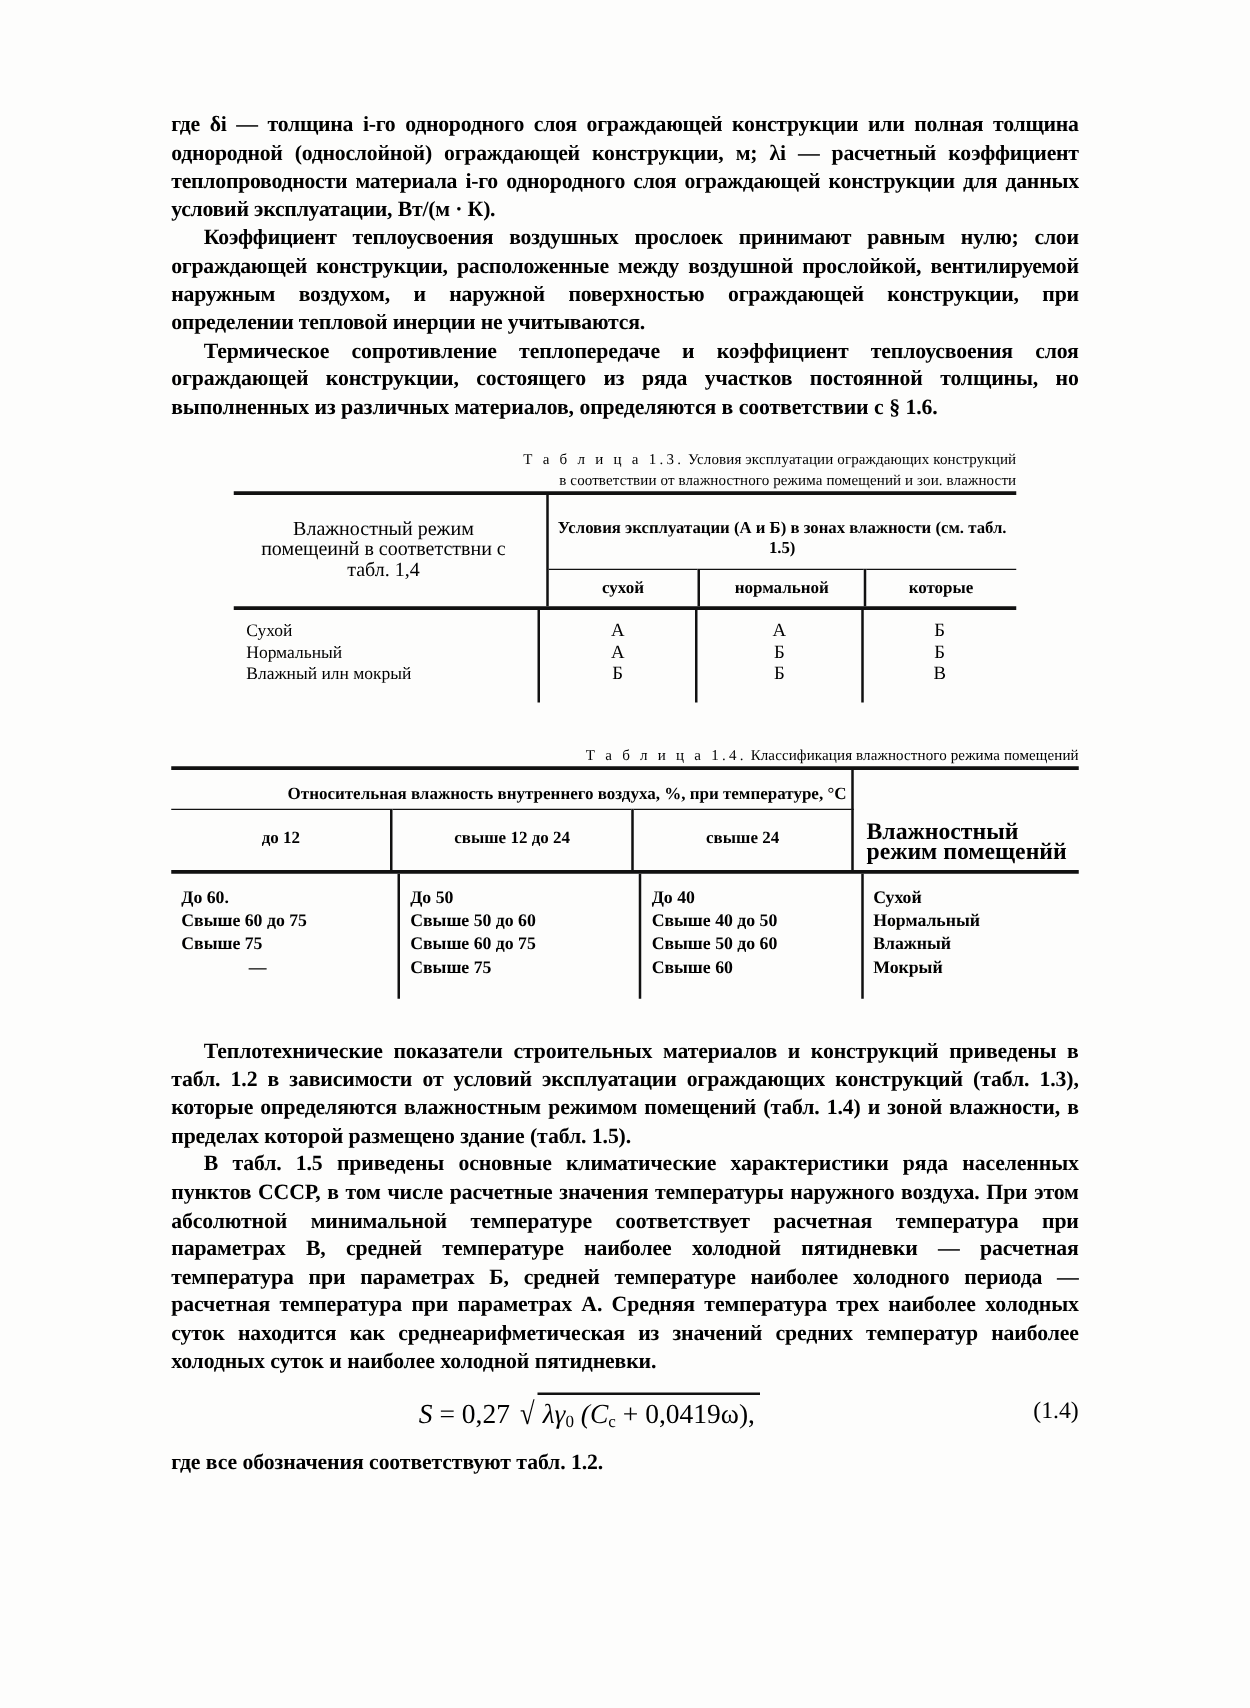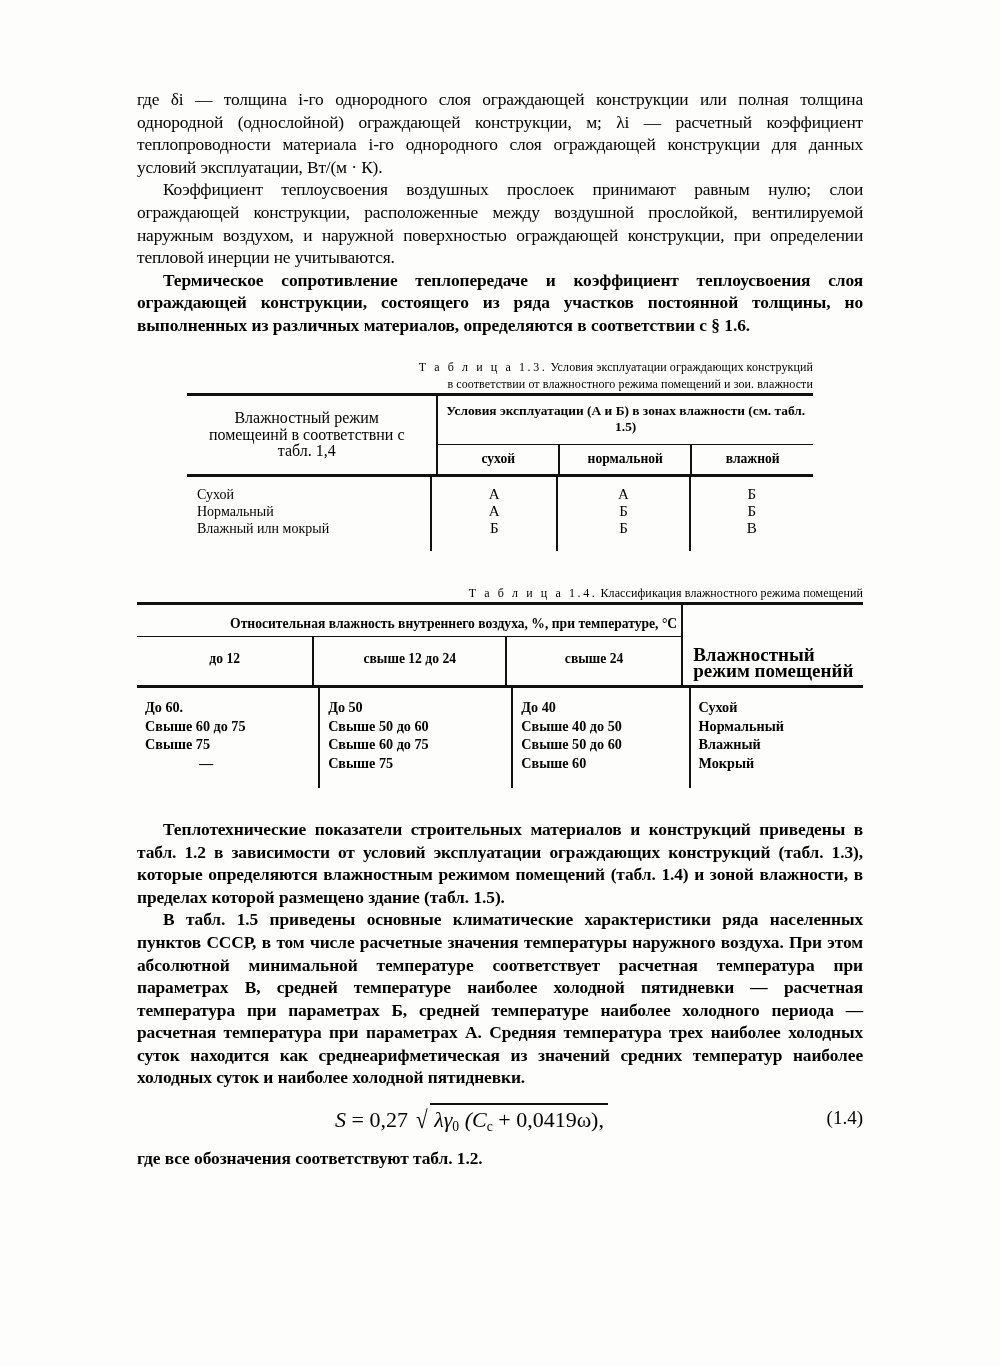--- a/index.html
+++ b/index.html
@@ -36,21 +36,21 @@
     font-size: 17.4px;
     line-height: 22.6px;
     text-align: justify;
     margin: 0 0 0 0;
     font-weight: 600;
     letter-spacing: -0.1px;
     word-spacing: 0.2px;
   }
   .para.indent { text-indent: 26px; }
   .heavy {
-    font-weight: 400;
+    font-weight: 700;
     letter-spacing: -0.2px;
   }
   .blk { margin-top: 0px; }
 
   .g1 { height: 6px; }
 
   
   .tcap {
     font-size: 12px;
     font-weight: 400;
@@ -72,21 +72,21 @@
     position: relative;
   }
   .t13 { width: 626px; border-collapse: collapse; }
   .t13 .vl { border-left: 2.4px solid #111; }
   .t13 .vl-thin { border-left: 2.2px solid #111; }
   .t13 .hd {
     text-align: center;
     font-size: 13.4px;
     font-weight: 700;
     line-height: 16.6px;
-    padding: 7px 4px 8px 4px;
+    padding: 18px 4px 8px 4px;
   }
   .t13 .hd-left {
     text-align: center;
     padding: 9px 20px 8px 10px;
     line-height: 16.6px;
   }
   .t13 .sub {
     text-align: center;
     font-size: 13.6px;
     font-weight: 700;
@@ -211,21 +211,21 @@
       <div class="rule-thick"></div>
       <table class="t13">
         <tbody>
             <tr>
           <td class="hd-left" rowspan="2" style="width:238px">Влажностный режим помещеинй в соответствни с табл. 1,4</td>
           <td class="hd vl" colspan="3">Условия эксплуатации (А и Б) в зонах влажности (см. табл. 1.5)</td>
         </tr>
         <tr>
           <td class="sub vl subdiv" style="width:128px">сухой</td>
           <td class="sub vl-thin subdiv" style="width:134px">нормальной</td>
-          <td class="sub vl-thin subdiv" style="width:126px">влажной</td>
+          <td class="sub vl-thin subdiv" style="width:126px">которые</td>
         </tr>
       </tbody>
         </table>
       <div class="rule-thick"></div>
       <table class="t13">
         <tbody>
             <tr>
           <td class="bodycell" style="width:238px">
             <span>Сухой</span><br>
             <span>Нормальный</span><br>

